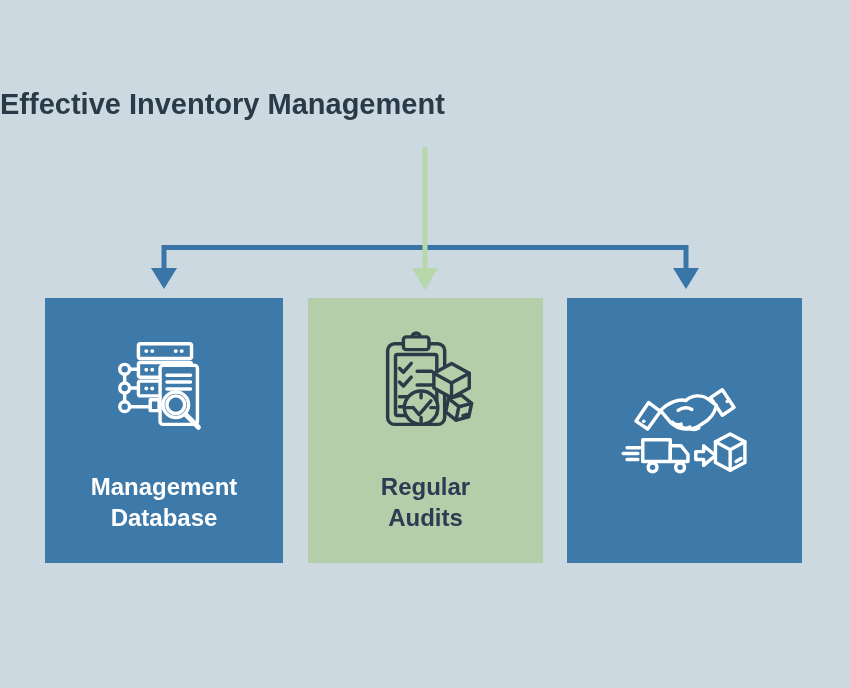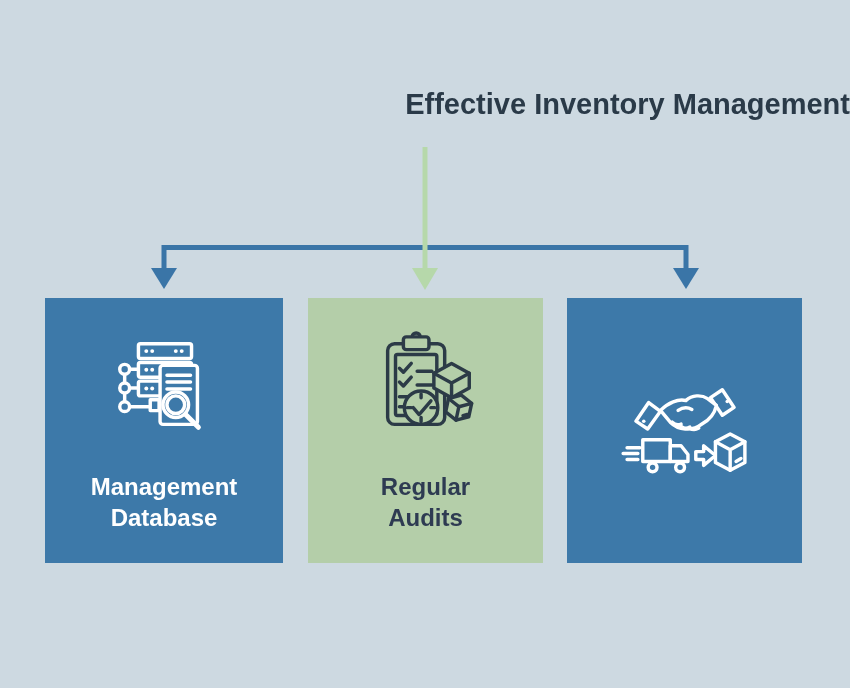--- a/index.html
+++ b/index.html
@@ -14,21 +14,21 @@
     --icon-dark:#2c3b47;
   }
   html,body{margin:0;padding:0;}
   body{font-family:"Liberation Sans", sans-serif;}
   .canvas{
     position:relative;width:850px;height:688px;overflow:hidden;
     background:var(--background);
   }
   .page-title{
     position:absolute;top:88px;left:0;width:100%;
-    text-align:right;font-size:29px;font-weight:bold;
+    text-align:left;font-size:29px;font-weight:bold;
     color:var(--title-text);letter-spacing:0px;margin:0;
   }
   .connector{position:absolute;left:0;top:0;}
   .connector .blue-line{stroke:var(--connector-blue);stroke-width:5;fill:none;}
   .connector .blue-head{fill:var(--connector-blue);stroke:none;}
   .connector .green-line{stroke:var(--connector-green);stroke-width:5;fill:none;}
   .connector .green-head{fill:var(--connector-green);stroke:none;}
 
   .box{
     position:absolute;top:298px;height:265px;

